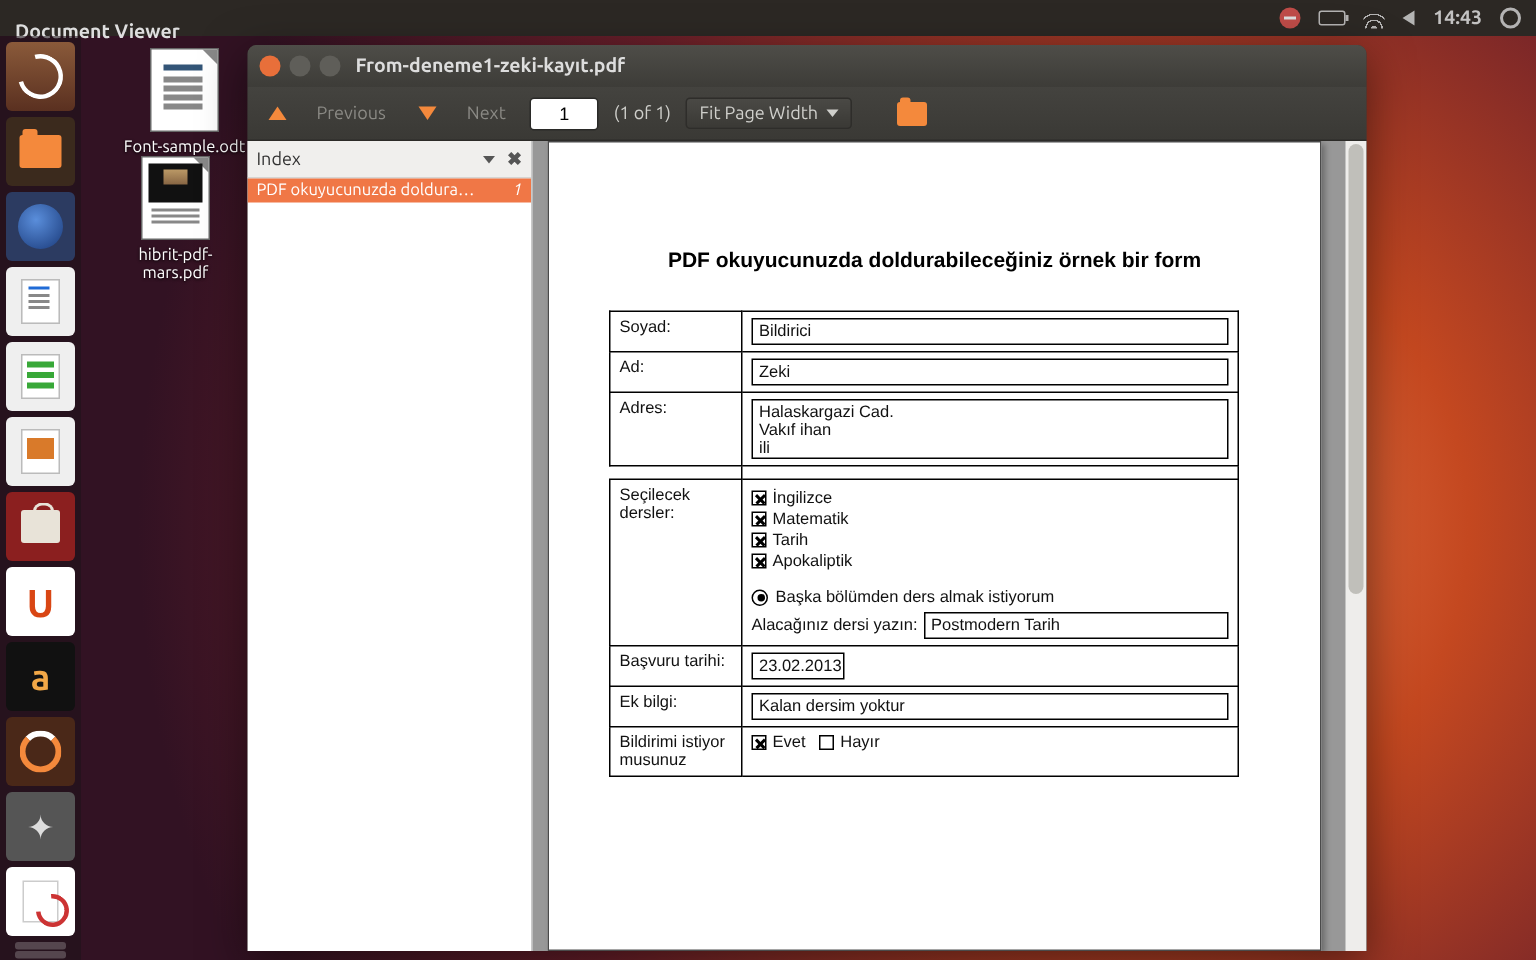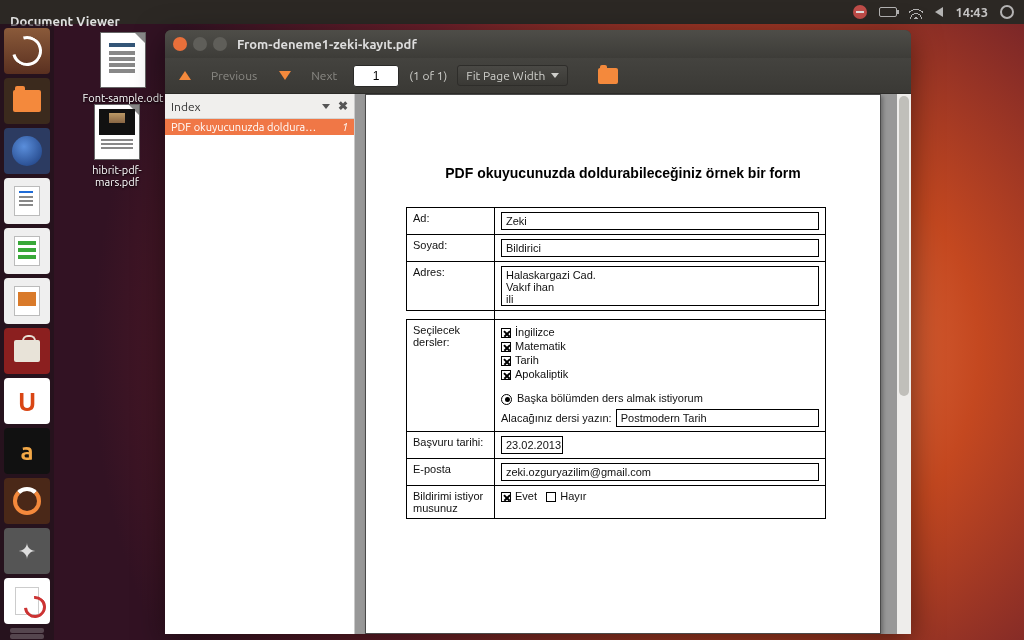--- a/index.html
+++ b/index.html
@@ -251,29 +251,29 @@
         <span class="n">1</span>
       </div>
     </div>
 
     <div class="viewer">
       <div class="page">
         <div class="heading">PDF okuyucunuzda doldurabileceğiniz örnek bir form</div>
         <table class="form">
           <tbody>
               <tr>
+            <td class="lbl">Soyad:</td>
+            <td>
+                  <div class="field">Bildirici</div>
+                </td>
+          </tr>
+          <tr>
             <td class="lbl">Ad:</td>
             <td>
                   <div class="field">Zeki</div>
-                </td>
-          </tr>
-          <tr>
-            <td class="lbl">Soyad:</td>
-            <td>
-                  <div class="field">Bildirici</div>
                 </td>
           </tr>
           <tr>
             <td class="lbl">Adres:</td>
             <td>
                   <div class="field multi">Halaskargazi Cad.
 Vakıf ihan
 ili</div>
                 </td>
           </tr>
@@ -296,23 +296,23 @@
                 <span>Alacağınız dersi yazın:</span>
                 <div class="field">Postmodern Tarih</div>
               </div>
             </td>
           </tr>
           <tr>
             <td class="lbl">Başvuru tarihi:</td>
             <td><div class="field short">23.02.2013</div></td>
           </tr>
           <tr>
-            <td class="lbl">E-posta</td>
-            <td>
-                  <div class="field">zeki.ozguryazilim@gmail.com</div>
+            <td class="lbl">Ek bilgi:</td>
+            <td>
+                  <div class="field">Kalan dersim yoktur</div>
                 </td>
           </tr>
           <tr>
             <td class="lbl">Bildirimi istiyor musunuz</td>
             <td>
               <span class="chk on"></span><span>Evet</span>
               &nbsp;
               <span class="chk"></span><span>Hayır</span>
             </td>
           </tr>

